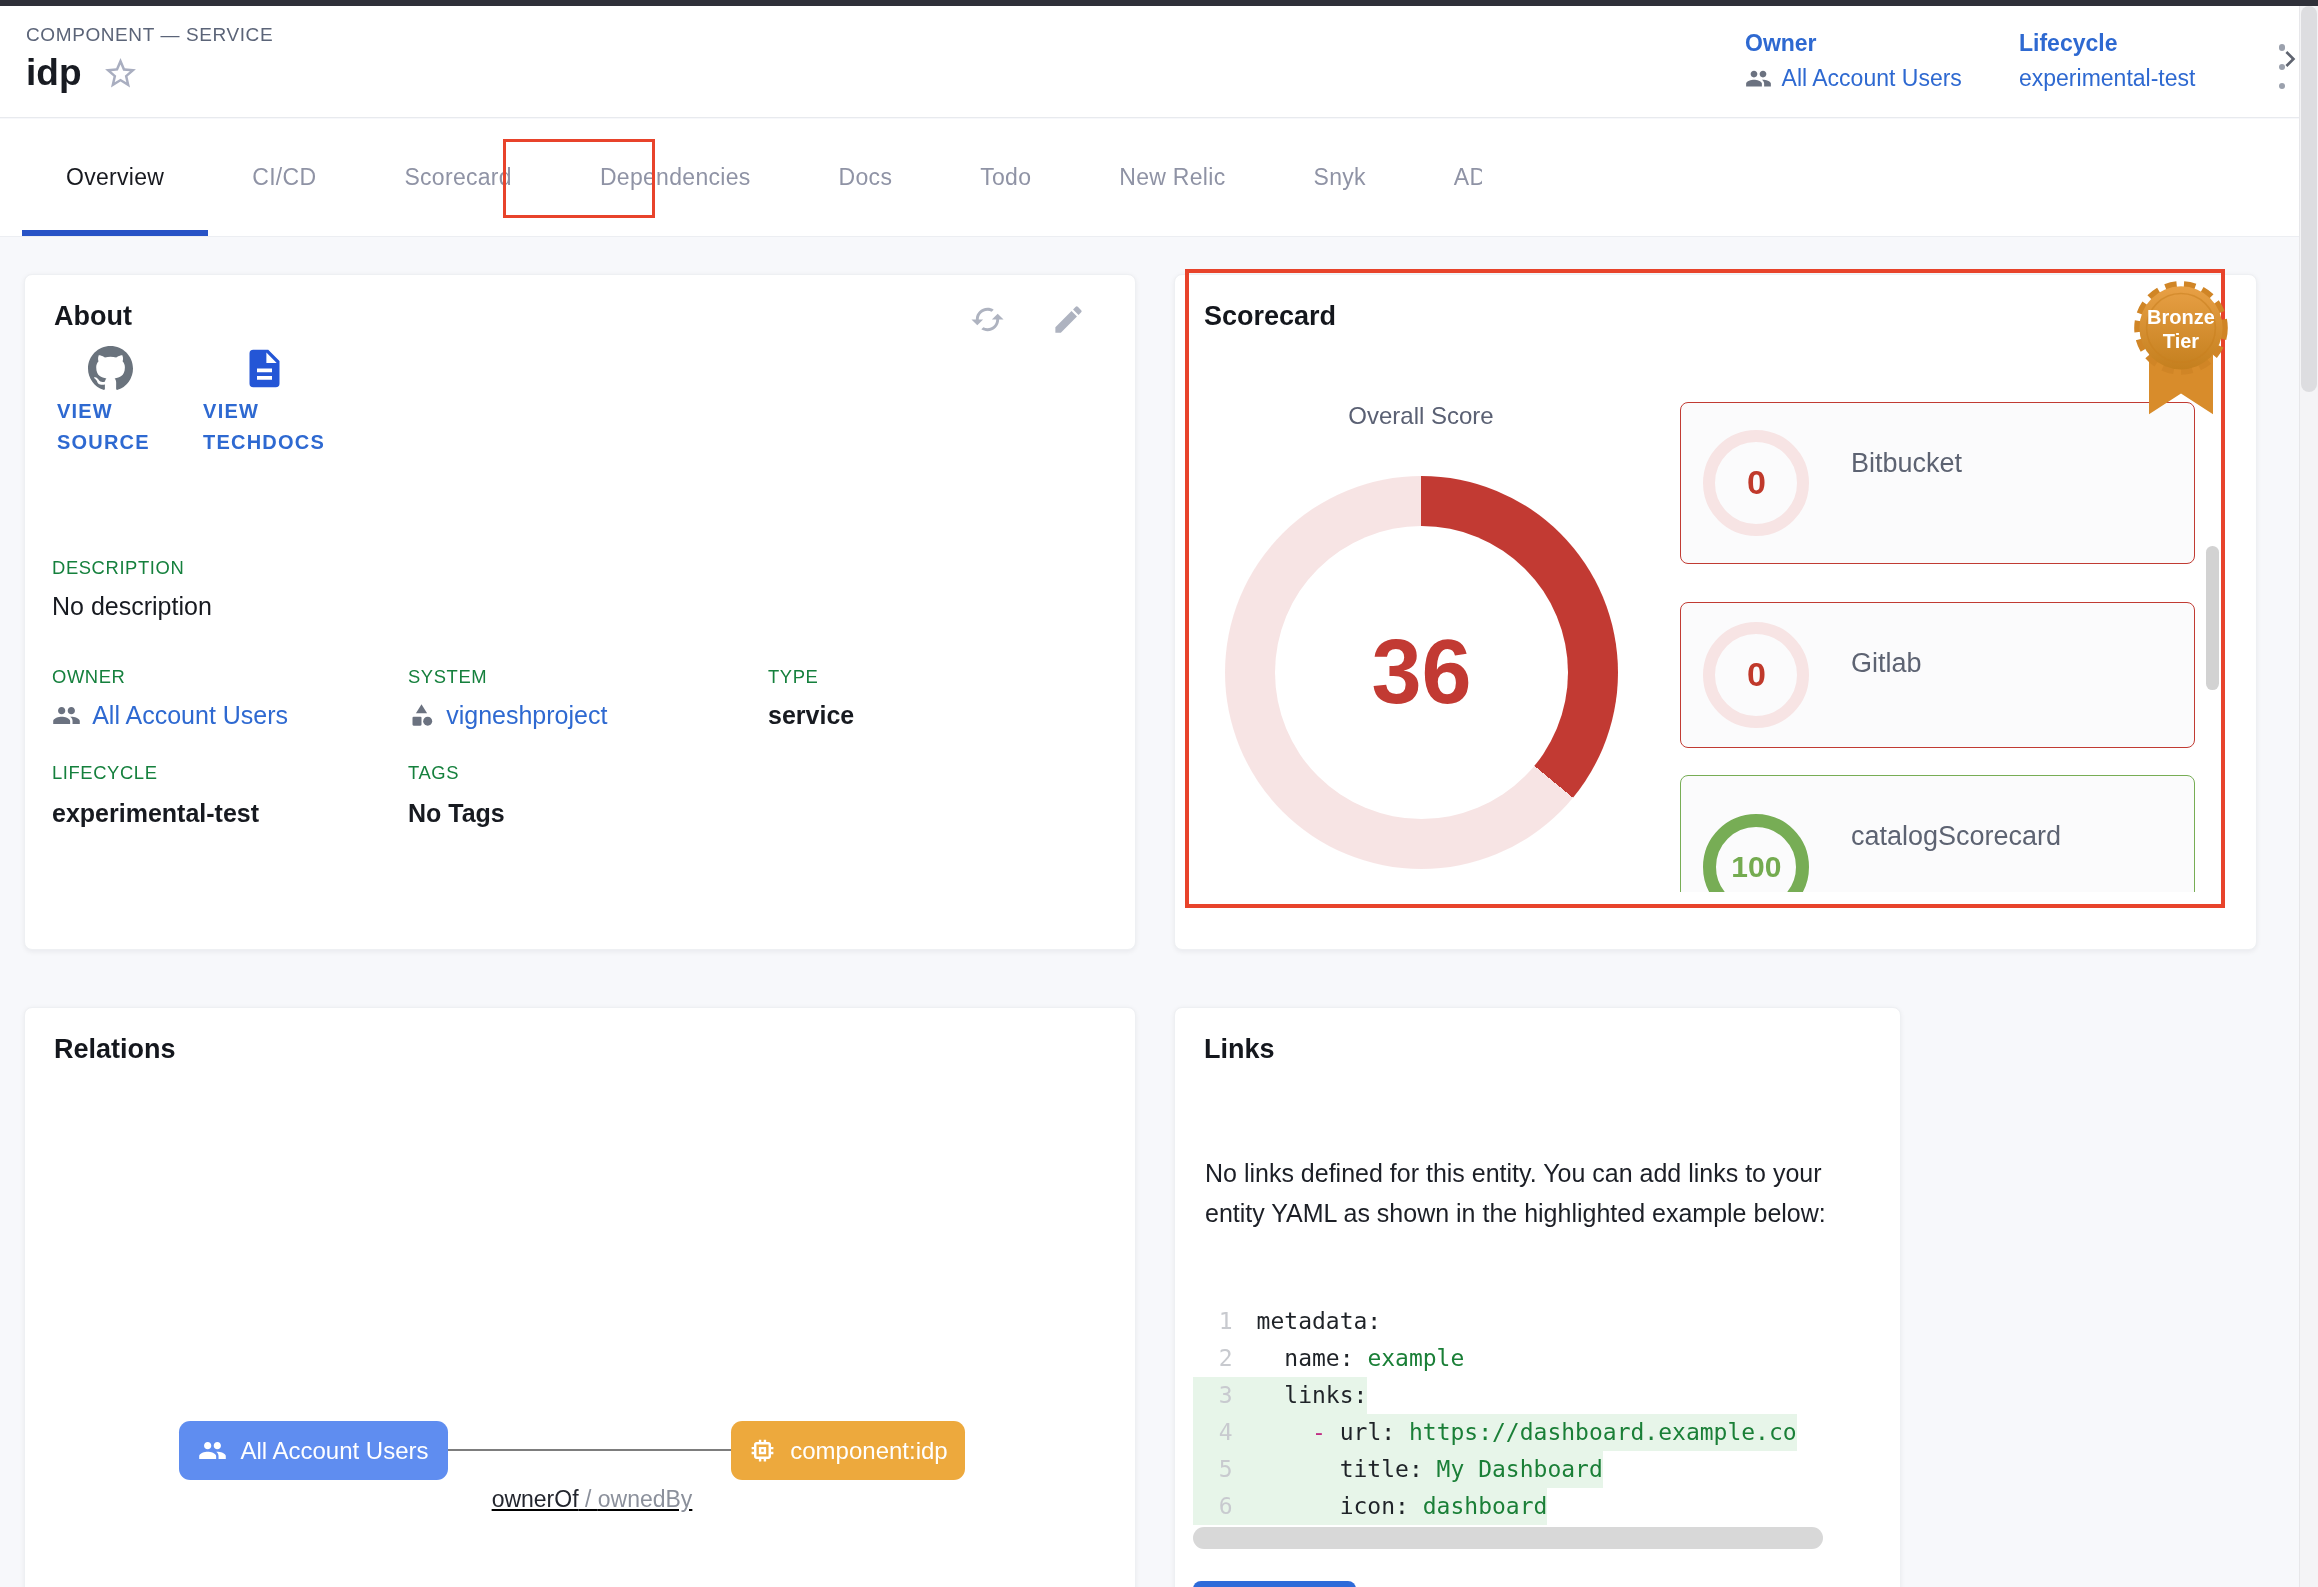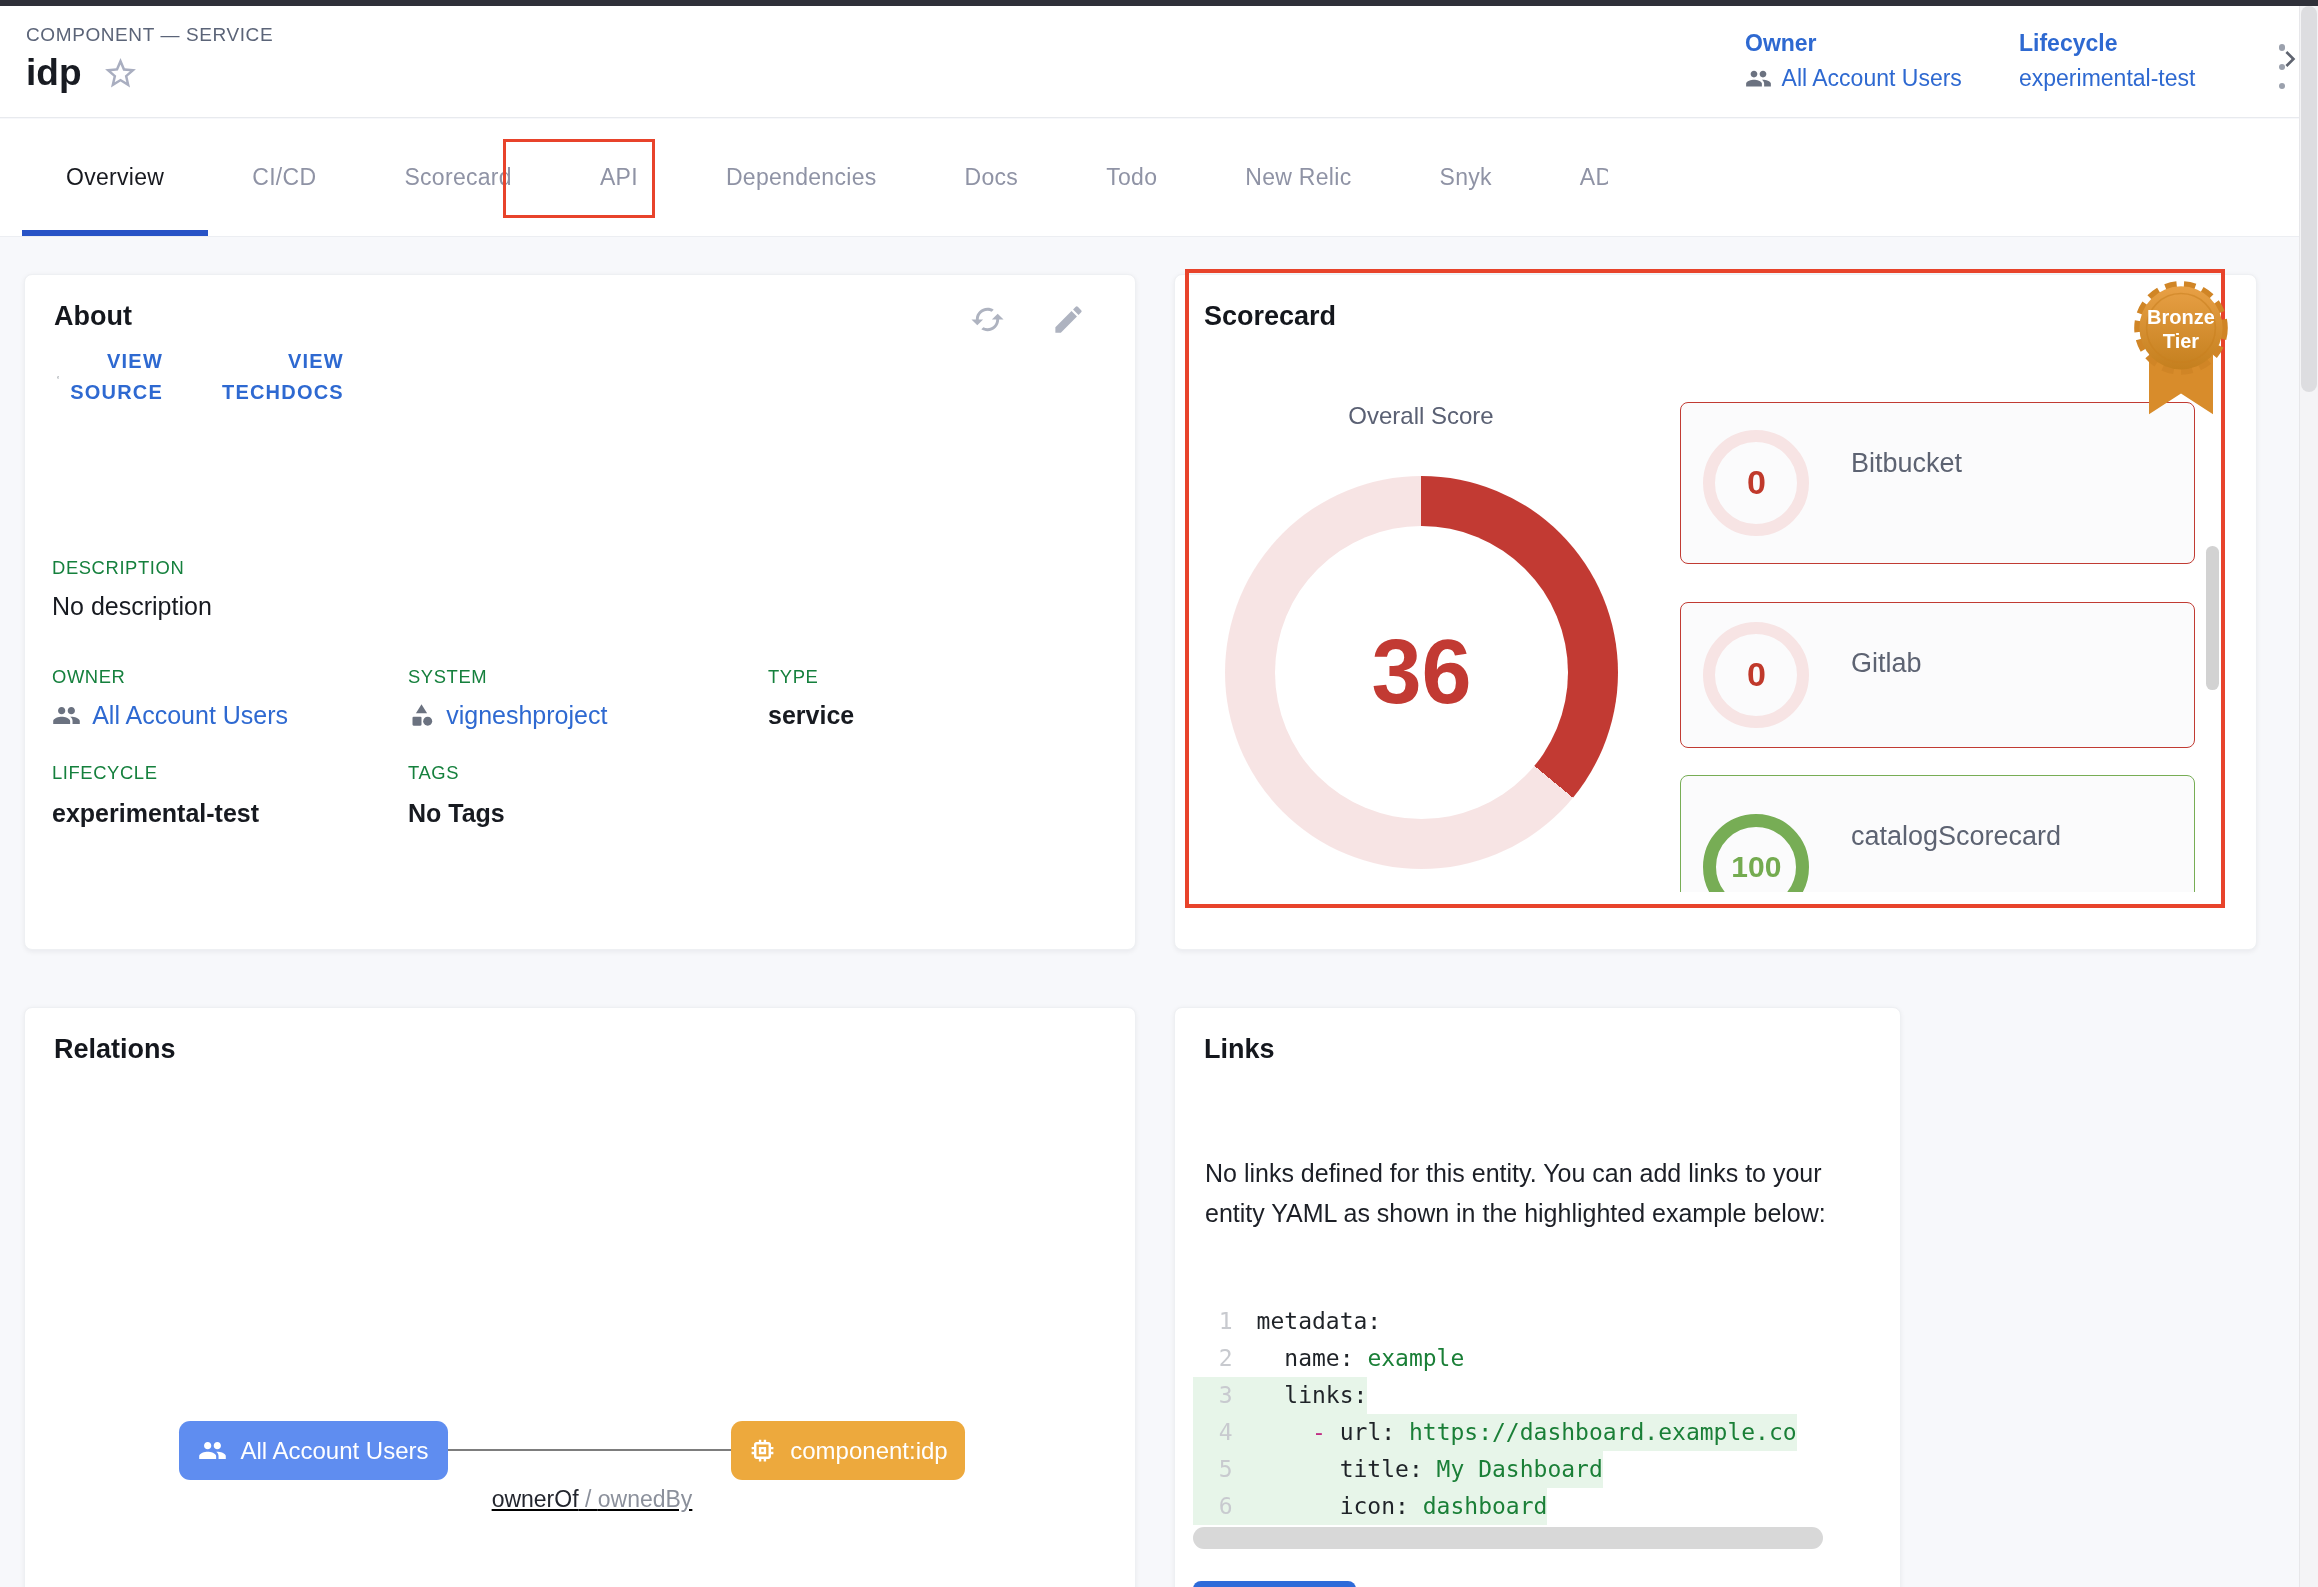--- a/index.html
+++ b/index.html
@@ -36,21 +36,21 @@
   .card-title { position:absolute; left:29px; top:26px; font-size:27px; font-weight:700; color:#14171d; }
   .card-about { left:24px; top:274px; width:1112px; height:676px; }
   .card-scorecard { left:1174px; top:274px; width:1083px; height:676px; }
   .card-relations { left:24px; top:1007px; width:1112px; height:609px; overflow:hidden; }
   .card-links { left:1174px; top:1007px; width:727px; height:611px; overflow:hidden; }
 
   
   .about-actions { position:absolute; left:945px; top:27px; display:flex; gap:46px; }
   .about-actions svg { width:35px; height:35px; color:#aeb3c0; cursor:pointer; }
   .about-links { position:absolute; left:32px; top:71px; display:flex; gap:48px; }
-  .about-link { width:106px; display:flex; align-items:center; gap:11px; cursor:pointer; text-align:right; }
+  .about-link { width:106px; display:flex; flex-direction:column; align-items:center; gap:5px; cursor:pointer; text-align:left; }
   .about-link .lbl { font-size:20px; font-weight:700; letter-spacing:1.2px; color:#2e69d1; line-height:1.55; }
   .fld-label { position:absolute; font-size:18.4px; font-weight:500; letter-spacing:0.6px; color:#15803d; }
   .fld-value { position:absolute; font-size:25px; color:#171a20; }
   .fld-value.bold { font-weight:700; }
   .fld-link { color:#2e69d1; display:flex; align-items:center; gap:11.2px; cursor:pointer; }
   .fld-link .gicon, .fld-link .sicon { color:#6b7280; }
 
   
   .overall-label { position:absolute; left:106px; top:127px; width:280px; text-align:center; font-size:24px; font-weight:500; color:#5a6073; }
   .donut { position:absolute; left:50px; top:201px; width:393px; height:393px; border-radius:50%; }
@@ -132,21 +132,20 @@
       <i></i>
       <i></i>
       <i></i>
     </div>
 </header>
 
 <nav class="tab-bar">
   <div class="tab active">Overview</div>
   <div class="tab">CI/CD</div>
   <div class="tab">Scorecard</div>
-  <div class="tab">API</div>
   <div class="tab">Dependencies</div>
   <div class="tab">Docs</div>
   <div class="tab">Todo</div>
   <div class="tab">New Relic</div>
   <div class="tab">Snyk</div>
   <div class="tab clipped">AD</div>
 </nav>
 <div class="tab-chevron">
   <svg width="32" height="32" viewBox="0 0 24 24" fill="currentColor">
       <path d="M10 6L8.59 7.41 13.17 12l-4.58 4.59L10 18l6-6z"></path>

